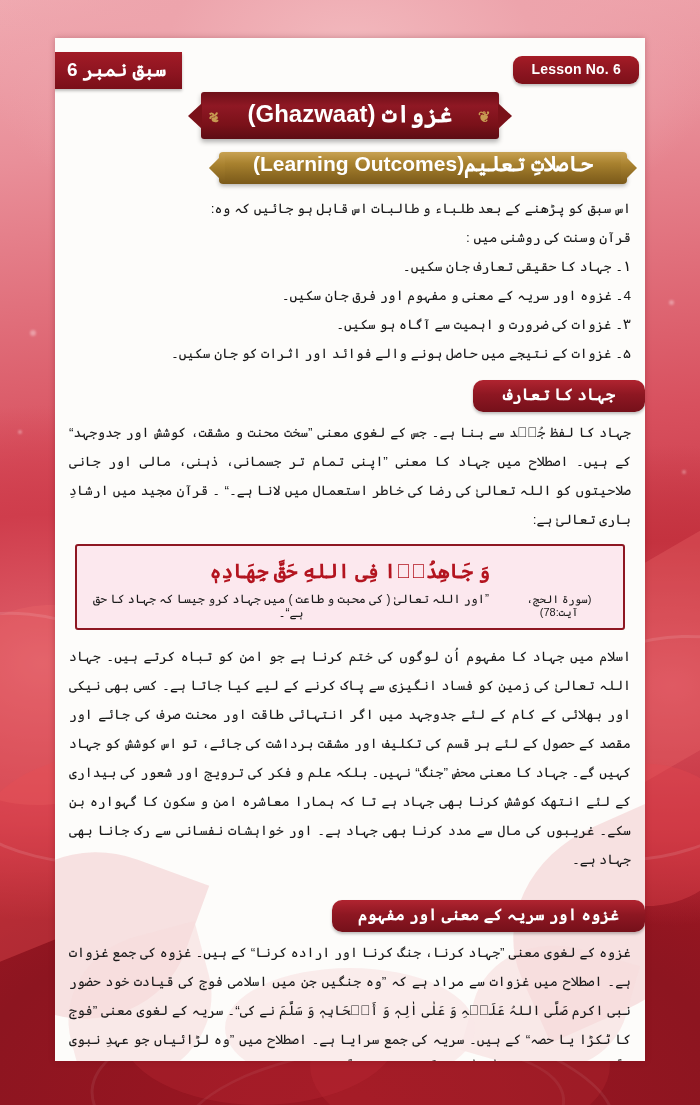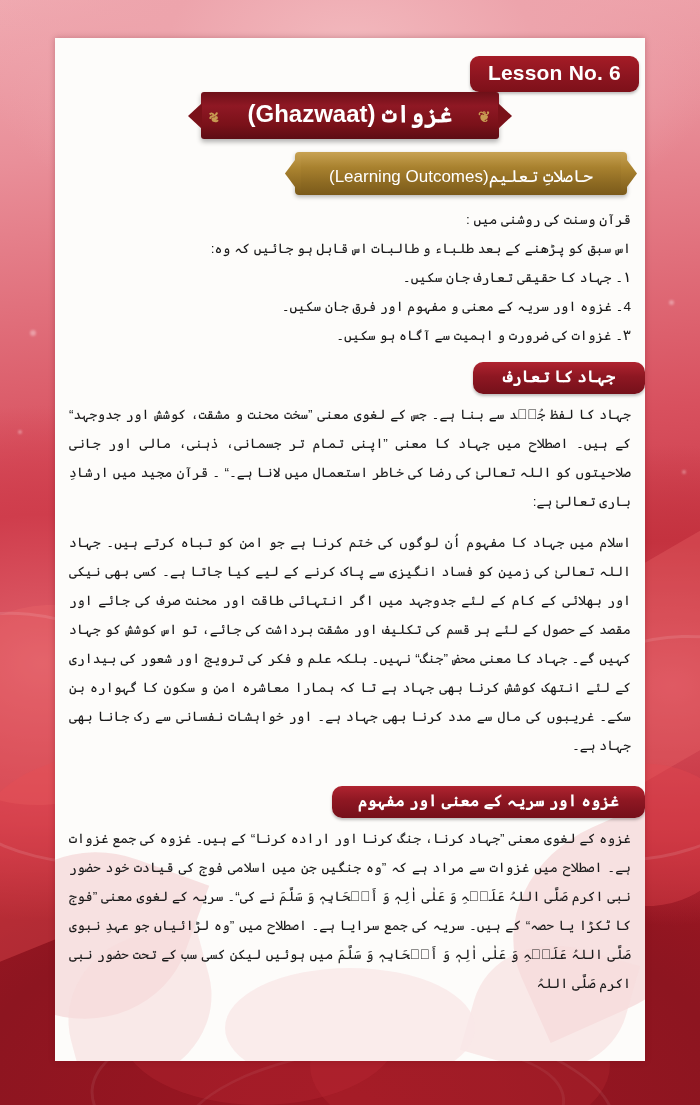--- a/index.html
+++ b/index.html
@@ -46,21 +46,21 @@
   .pf2{width:150px;height:140px;left:10px;top:900px;transform:rotate(-15deg);opacity:.6;}
   .pf3{width:210px;height:180px;right:-70px;top:790px;transform:rotate(-24deg);}
   .pf4{width:150px;height:130px;right:20px;top:905px;transform:rotate(16deg);opacity:.6;}
   .pf5{width:250px;height:120px;left:170px;top:930px;border-radius:50%;background:#f9e7e7;opacity:.8;}
 
   
   .hdr{position:relative;height:56px;}
   .lesson-tab{
     position:absolute;left:auto;right:6px;top:18px;
     background:linear-gradient(180deg,#a51c26 0%,#8d1520 55%,#7d1019 100%);
-    color:#fff;font-size:21px;font-weight:bold;
+    color:#fff;font-size:14px;font-weight:bold;
     padding:5px 18px 7px;border-radius:9px;
     direction:ltr;letter-spacing:.2px;
     box-shadow:0 2px 3px rgba(0,0,0,.25);
   }
   .sabaq-tab{
     position:absolute;left:-8px;top:14px;
     background:linear-gradient(180deg,#a21b26 0%,#8c1420 60%,#7a0f18 100%);
     color:#fff;font-size:19px;font-weight:bold;
     padding:6px 16px 8px 20px;border-radius:8px 0 0 8px;
     box-shadow:0 2px 3px rgba(0,0,0,.25);
@@ -85,22 +85,22 @@
   .title-banner::after{right:-13px;border-left:14px solid #7a1119;}
   .banner-orn{position:absolute;top:50%;margin-top:-8px;color:#c79a52;font-size:15px;}
   .orn-l{left:8px;} .orn-r{right:8px;}
 
   
   .gold-wrap{text-align:left;padding-left:0;padding-right:0;margin-top:13px;
              display:flex;justify-content:flex-start;padding-right:18px;}
   .gold-badge{
     position:relative;display:inline-block;
     background:linear-gradient(180deg,#c8a253 0%,#a9822f 35%,#8d6a22 72%,#7b5a1a 100%);
-    color:#fff;font-size:17px;font-weight:normal;
-    padding:14px 34px 8px;
+    color:#fff;font-size:21px;font-weight:bold;
+    padding:0 34px 8px;
     border-radius:4px;
     box-shadow:0 2px 4px rgba(0,0,0,.28);
     white-space:nowrap;
   }
   .gold-badge::before,.gold-badge::after{
     content:"";position:absolute;top:0;bottom:0;width:16px;
     background:linear-gradient(180deg,#c8a253 0%,#a9822f 40%,#7b5a1a 100%);
   }
   .gold-badge::before{left:-10px;clip-path:polygon(100% 0,0 50%,100% 100%);}
   .gold-badge::after{right:-10px;clip-path:polygon(0 0,100% 50%,0 100%);}
@@ -183,49 +183,58 @@
 <div class="page">
 
   <div class="page-floral pf1"></div>
   <div class="page-floral pf2"></div>
   <div class="page-floral pf3"></div>
   <div class="page-floral pf4"></div>
   <div class="page-floral pf5"></div>
 
   <div class="hdr">
     <div class="lesson-tab">Lesson No. 6</div>
+    <div class="sabaq-tab">سبق نمبر 6</div>
   </div>
 
   <div class="title-wrap">
     <div class="title-banner">
       <span class="banner-orn orn-r">❦</span>
       <span>غزوات (Ghazwaat)</span>
       <span class="banner-orn orn-l">❧</span>
     </div>
   </div>
 
   <div class="gold-wrap">
     <div class="gold-badge">حاصلاتِ تعلیم(Learning Outcomes)</div>
   </div>
 
   <div class="content">
 
     <div class="utext outcomes">
+      <p class="line intro-line">اس سبق کو پڑھنے کے بعد طلباء و طالبات اس قابل ہو جائیں کہ وہ:</p>
       <p class="line">قرآن وسنت کی روشنی میں :</p>
-      <p class="line intro-line">اس سبق کو پڑھنے کے بعد طلباء و طالبات اس قابل ہو جائیں کہ وہ:</p>
       <p class="line">۱۔ جہاد کا حقیقی تعارف جان سکیں۔</p>
       <p class="line">4۔ غزوہ اور سریہ کے معنی و مفہوم اور فرق جان سکیں۔</p>
       <p class="line">۳۔ غزوات کی ضرورت و اہمیت سے آگاہ ہو سکیں۔</p>
+      <p class="line">۵۔ غزوات کے نتیجے میں حاصل ہونے والے فوائد اور اثرات کو جان سکیں۔</p>
     </div>
 
     <div class="sec-hdr-row fullbleed">
       <div class="sec-hdr">جہاد کا تعارف</div>
     </div>
     <div class="utext justify">جہاد کا لفظ جُہۡد سے بنا ہے۔ جس کے لغوی معنی ”سخت محنت و مشقت، کوشش اور جدوجہد“ کے ہیں۔ اصطلاح میں جہاد کا معنی ”اپنی تمام تر جسمانی، ذہنی، مالی اور جانی صلاحیتوں کو اللہ تعالیٰ کی رضا کی خاطر استعمال میں لانا ہے۔“ ۔ قرآن مجید میں ارشادِ باری تعالیٰ ہے:</div>
 
+    <div class="verse-box">
+      <div class="verse-ar">وَ جَاهِدُوۡا فِى اللهِ حَقَّ جِهَادِهٖ</div>
+      <div class="verse-tr">
+        <span class="verse-ref">(سورۃ الحج، آیت:78)</span>
+        <span>”اور اللہ تعالیٰ ( کی محبت و طاعت ) میں جہاد کرو جیسا کہ جہاد کا حق ہے“۔</span>
+      </div>
+    </div>
 
     <div class="utext justify" style="margin-top:12px;">اسلام میں جہاد کا مفہوم اُن لوگوں کی ختم کرنا ہے جو امن کو تباہ کرتے ہیں۔ جہاد اللہ تعالیٰ کی زمین کو فساد انگیزی سے پاک کرنے کے لیے کیا جاتا ہے۔ کسی بھی نیکی اور بھلائی کے کام کے لئے جدوجہد میں اگر انتہائی طاقت اور محنت صرف کی جائے اور مقصد کے حصول کے لئے ہر قسم کی تکلیف اور مشقت برداشت کی جائے، تو اس کوشش کو جہاد کہیں گے۔ جہاد کا معنی محض ”جنگ“ نہیں۔ بلکہ علم و فکر کی ترویج اور شعور کی بیداری کے لئے انتھک کوشش کرنا بھی جہاد ہے تا کہ ہمارا معاشرہ امن و سکون کا گہوارہ بن سکے۔ غریبوں کی مال سے مدد کرنا بھی جہاد ہے۔ اور خواہشات نفسانی سے رک جانا بھی جہاد ہے۔</div>
 
     <div class="sec-hdr-row fullbleed">
       <div class="sec-hdr wide">غزوہ اور سریہ کے معنی اور مفہوم</div>
     </div>
     <div class="utext justify">غزوہ کے لغوی معنی ”جہاد کرنا، جنگ کرنا اور ارادہ کرنا“ کے ہیں۔ غزوہ کی جمع غزوات ہے۔ اصطلاح میں غزوات سے مراد ہے کہ ”وہ جنگیں جن میں اسلامی فوج کی قیادت خود حضور نبی اکرم صَلَّی اللہُ عَلَیۡہِ وَ عَلٰی اٰلِہٖ وَ أَصۡحَابِہٖ وَ سَلَّمَ نے کی“۔ سریہ کے لغوی معنی ”فوج کا ٹکڑا یا حصہ“ کے ہیں۔ سریہ کی جمع سرایا ہے۔ اصطلاح میں ”وہ لڑائیاں جو عہدِ نبوی صَلَّی اللہُ عَلَیۡہِ وَ عَلٰی اٰلِہٖ وَ أَصۡحَابِہٖ وَ سَلَّمَ میں ہوئیں لیکن کسی سب کے تحت حضور نبی اکرم صَلَّی اللہُ</div>
 
   </div>
 

